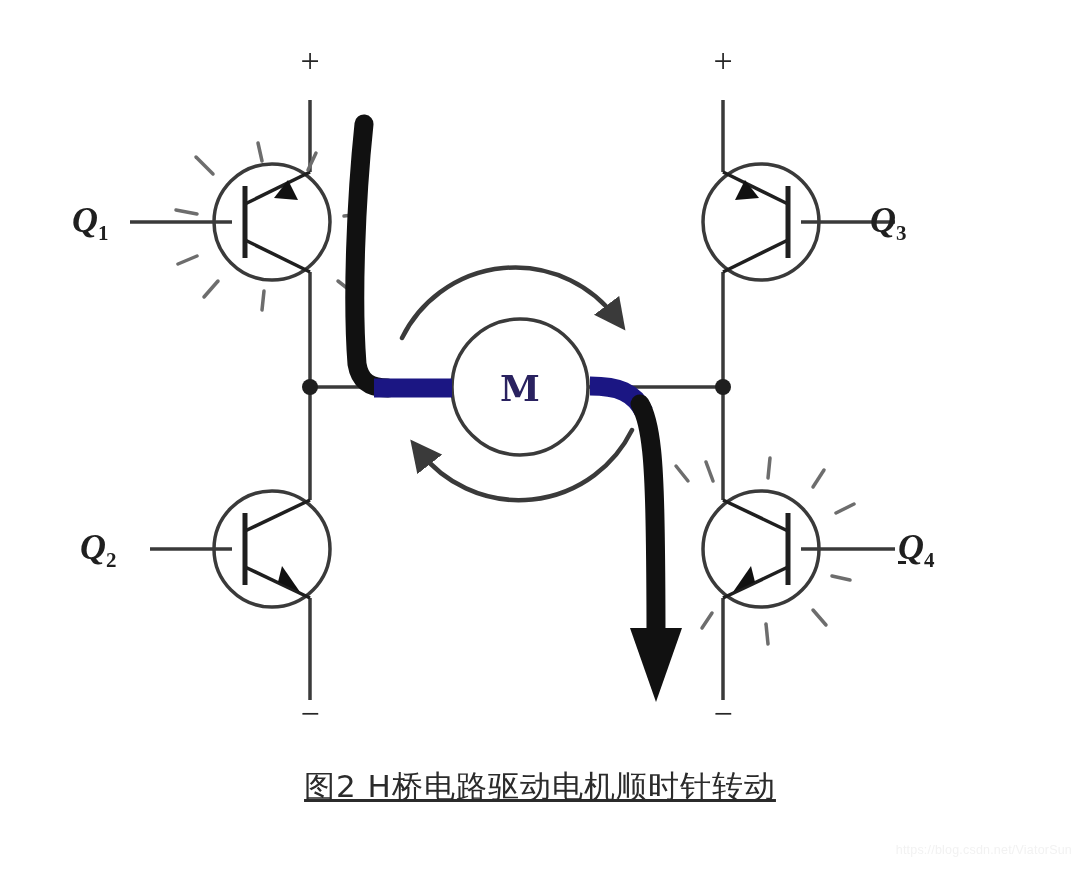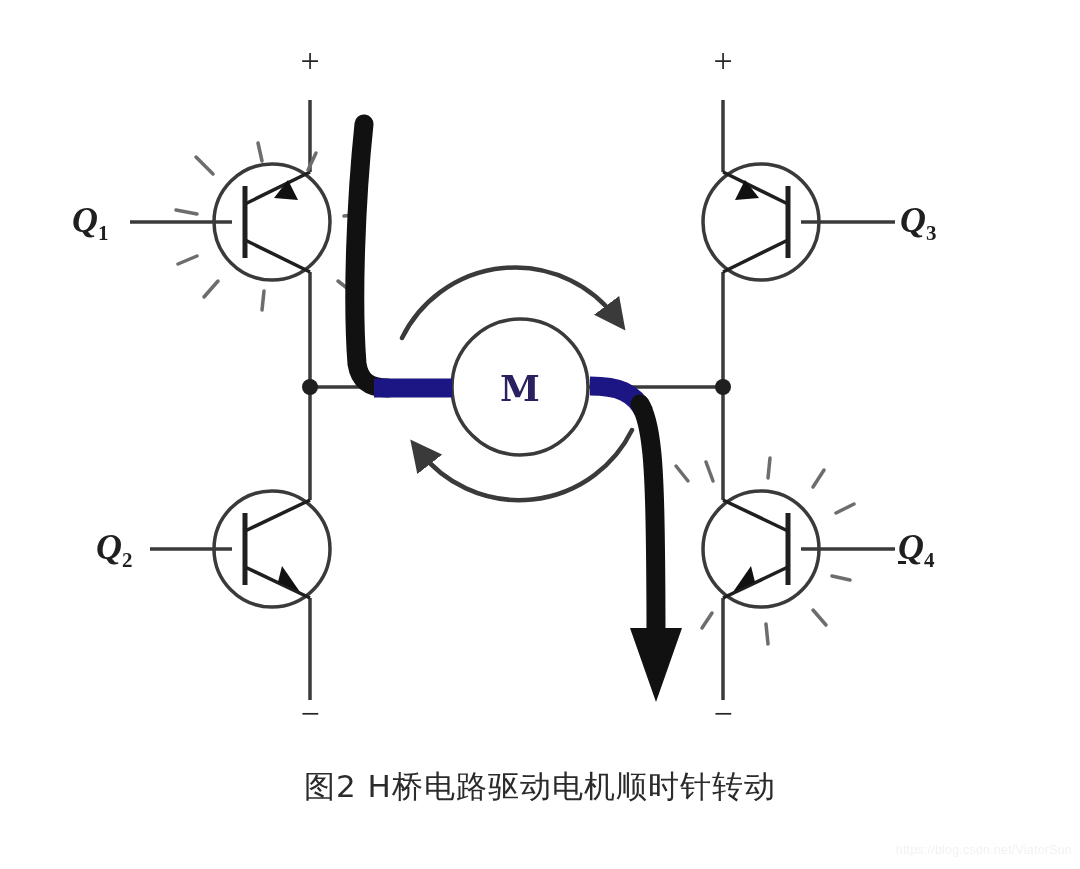--- a/index.html
+++ b/index.html
@@ -30,20 +30,21 @@
     position: absolute;
     left: 0;
     top: 766px;
     width: 1080px;
     text-align: center;
     font-family: "DejaVu Sans", "Liberation Sans", sans-serif;
     font-size: 31px;
     color: #2b2b2b;
     letter-spacing: 1px;
     white-space: nowrap;
+    text-decoration: underline;
   }
   .watermark {
     position: absolute;
     right: 8px;
     top: 843px;
     font-family: "Liberation Sans", sans-serif;
     font-size: 12.5px;
     color: #f2f2f2;
     letter-spacing: 0.2px;
     user-select: none;
@@ -204,25 +205,25 @@
   <div class="terminal-sign" style="left:703px; top:44px;">+</div>
 
   <div class="terminal-sign" style="left:290px; top:697px;">−</div>
 
   <div class="terminal-sign" style="left:703px; top:697px;">−</div>
 
   <div class="qlabel" style="left:72px; top:199px;">
     <span>Q</span><sub>1</sub>
   </div>
 
-  <div class="qlabel" style="left:96px; top:526px;">
+  <div class="qlabel" style="left:80px; top:526px;">
     <span>Q</span><sub>2</sub>
   </div>
 
-  <div class="qlabel" style="left:900px; top:199px;">
+  <div class="qlabel" style="left:870px; top:199px;">
     <span>Q</span><sub>3</sub>
   </div>
 
   <div class="qlabel" style="left:898px; top:526px;text-decoration:underline;">
     <span>Q</span><sub>4</sub>
   </div>
 
   <div class="motor-letter" style="left:490px; top:367px;">M</div>
 
   <div class="caption">图2 H桥电路驱动电机顺时针转动</div>

